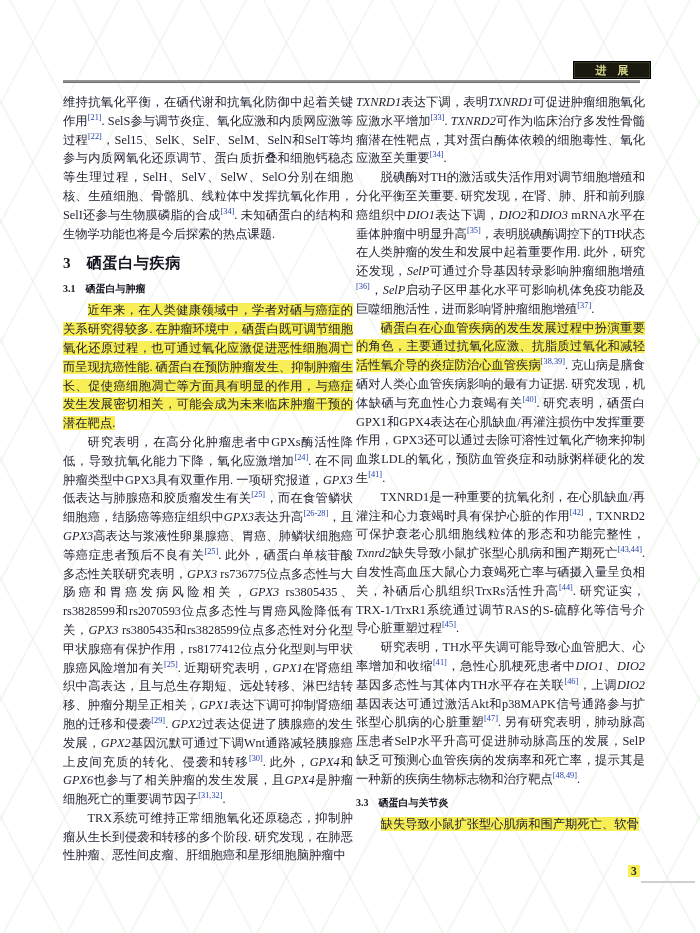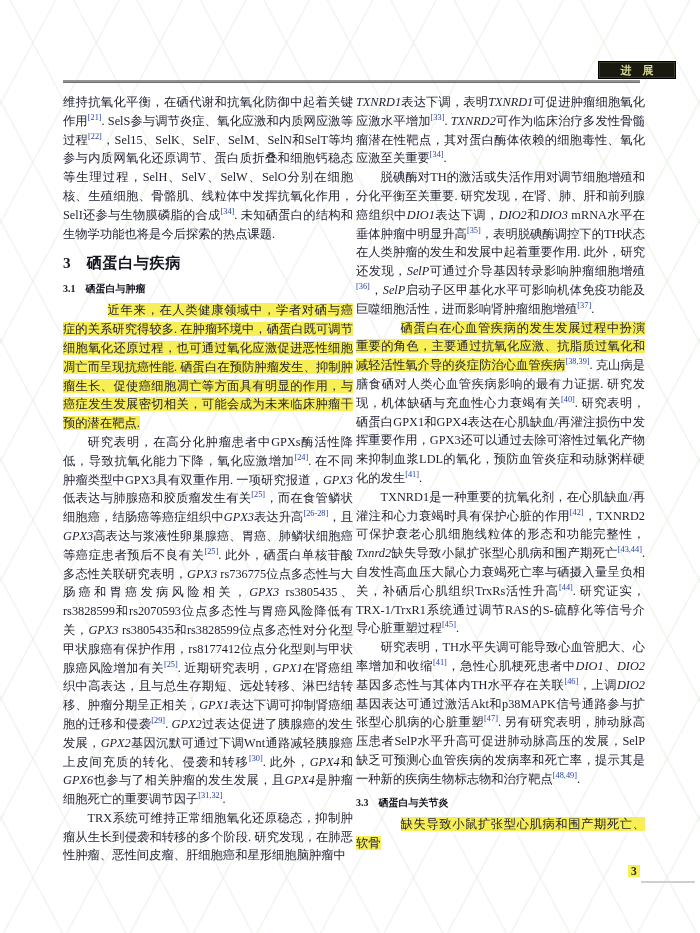--- a/index.html
+++ b/index.html
@@ -14,21 +14,21 @@
     background:
       repeating-linear-gradient(62deg, transparent 0 54px, rgba(150,205,140,0.20) 54px 56px),
       repeating-linear-gradient(-62deg, transparent 0 54px, rgba(150,205,140,0.20) 54px 56px);
     opacity:.55;
   }
   .header-rule{
     position:absolute;left:63px;top:80px;width:577px;height:2px;z-index:1;
     background:#939393;border-bottom:1px solid #6e6e6e;
   }
   .progress-badge{
-    position:absolute;left:598px;top:61px;width:72px;height:16px;z-index:2;
+    position:absolute;left:573px;top:61px;width:72px;height:16px;z-index:2;
     background:var(--badge-bg,#191910);color:var(--badge-fg,#d9d98a);
     border:1px solid #000;box-shadow:inset 0 0 0 1px #3a3a26;
     display:flex;align-items:center;justify-content:center;
     font-weight:bold;font-size:11px;letter-spacing:4px;padding-left:4px;
     font-family:"Liberation Sans","DejaVu Sans",sans-serif;
   }
   .col{position:absolute;top:93px;z-index:1;}
   .col-left{left:63px;width:290px;}
   .col-right{left:356px;width:289px;}
   .col p{
@@ -38,21 +38,21 @@
   .col p.indent{text-indent:2em;}
   .h1{
     font-size:15.2px;font-weight:bold;color:#14141f;
     margin:10px 0 8px 0;letter-spacing:.5px;
   }
   .h2{
     font-size:10px;font-weight:bold;color:#14141f;
     margin:8px 0 5px 0;
   }
   .i{font-style:italic;}
-  .hl{background:var(--hl,#f8ef56);margin-left:20px;}
+  .hl{background:var(--hl,#f8ef56);}
   sup.sup{
     color:var(--sup,#2440a8);
     font-size:8.3px;line-height:0;vertical-align:super;
   }
   .page-num{
     position:absolute;left:628px;top:865px;z-index:2;
     font-size:11.5px;font-weight:bold;color:#2a2a1a;
     background:var(--hl,#f8ef56);padding:0 3px;
   }
   .footer-dash{

